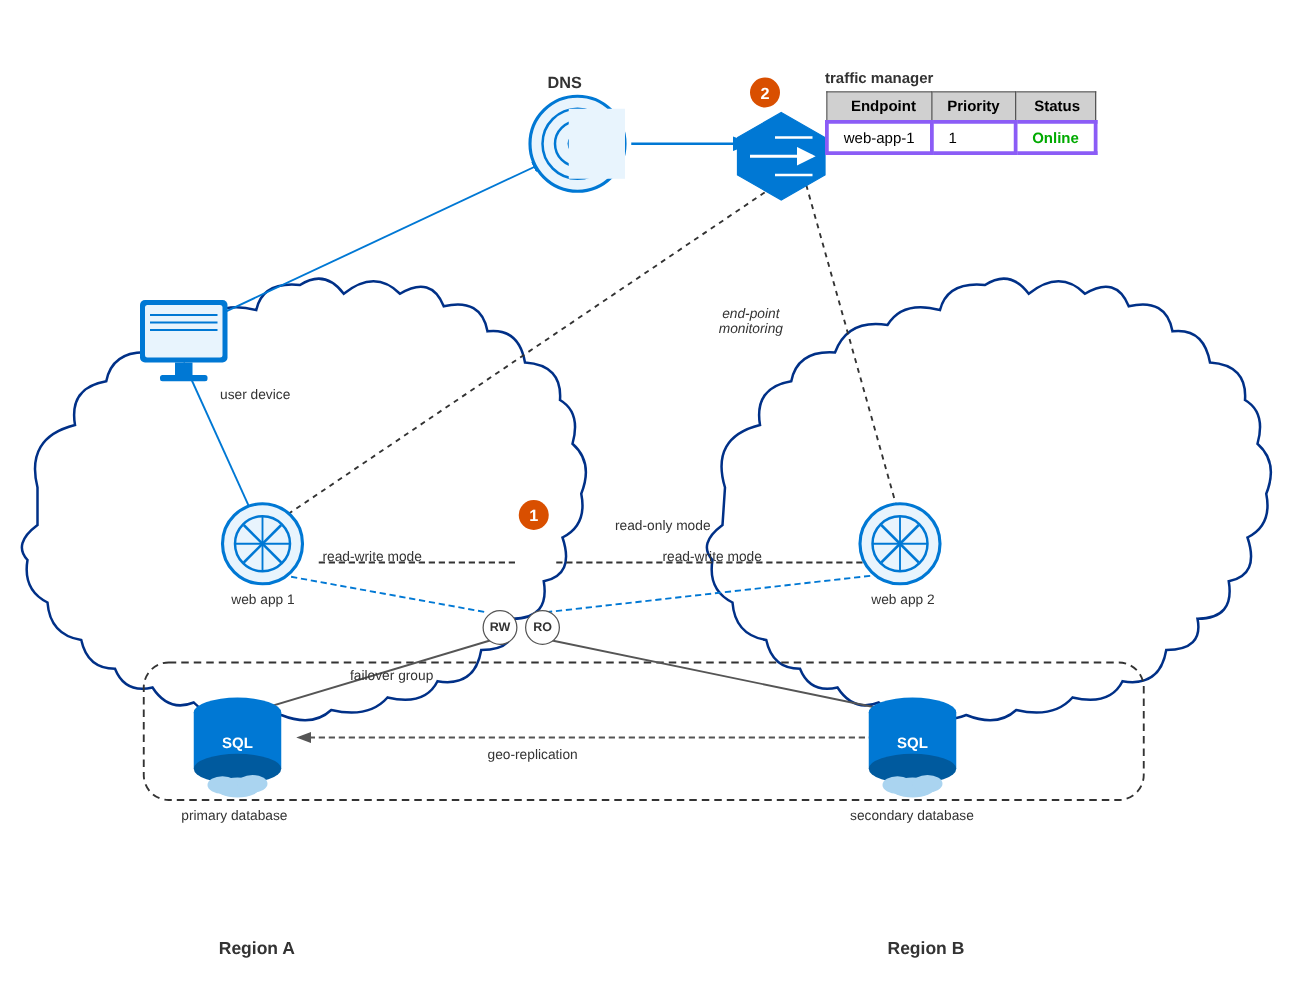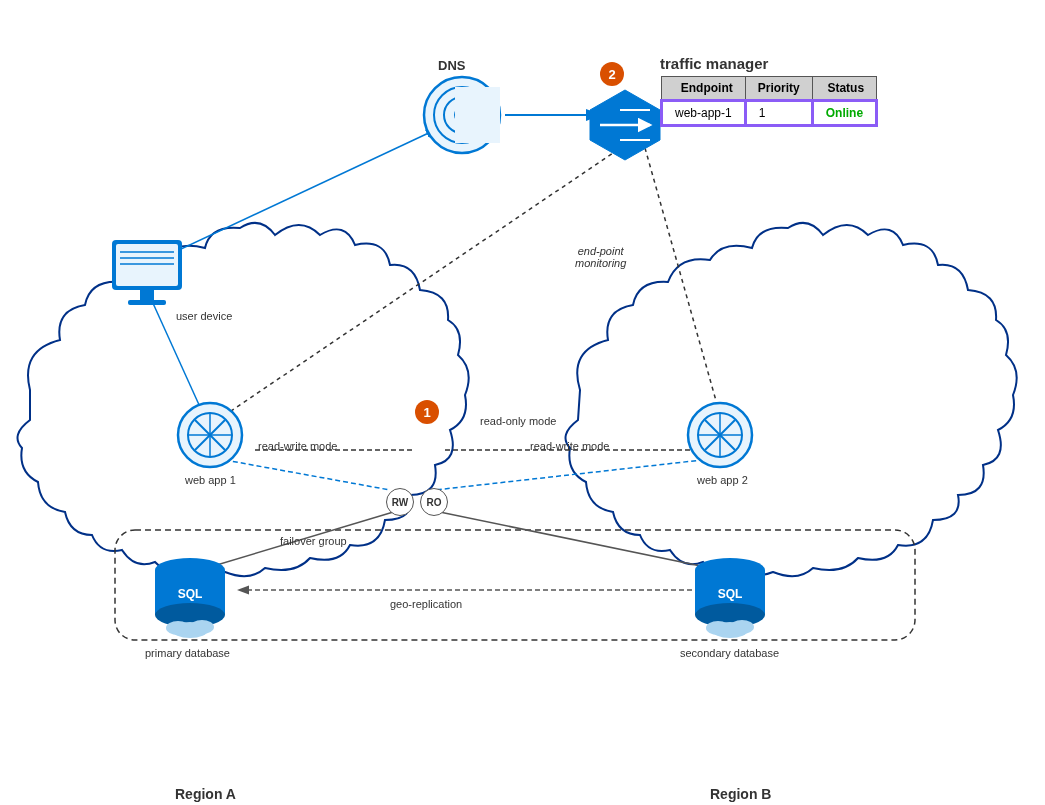--- a/index.html
+++ b/index.html
@@ -18,21 +18,21 @@
       position: relative;
     }
 
     
     .tm-section {
       position: absolute;
       top: 55px;
       left: 660px;
     }
     .tm-label {
-      font-size: 15px;
+      font-size: 12px;
       font-weight: bold;
       color: #333;
       margin-bottom: 4px;
     }
     .tm-table {
       border-collapse: collapse;
       font-size: 12px;
       border: 1px solid #555;
     }
     .tm-table th {
@@ -102,21 +102,20 @@
       color: #333;
       text-align: center;
     }
 
     
     .region-label {
       position: absolute;
       font-size: 14px;
       font-weight: bold;
       color: #333;
-      margin-top: 36px;
     }
 
     
     .rwro-circle {
       width: 28px;
       height: 28px;
       border-radius: 50%;
       border: 1.5px solid #555;
       background: #fff;
       display: flex;
@@ -314,21 +313,21 @@
     <span style="white-space:pre-line;">end-point
 monitoring</span>
   </div>
 
   <div class="annotation" style="position:absolute;top:535px;left:280px;font-size:11px;color:#333;">failover group</div>
 
   <div class="annotation" style="position:absolute;top:598px;left:390px;font-size:11px;color:#333;">geo-replication</div>
 
   <div class="annotation" style="position:absolute;top:440px;left:258px;font-size:11px;color:#333;">read-write mode</div>
 
-  <div class="annotation" style="position:absolute;top:415px;left:480px;font-size:11px;color:#333;">read-only mode</div>
+  <div class="annotation" style="position:absolute;top:415px;left:492px;font-size:11px;color:#333;">read-only mode</div>
 
   <div class="annotation" style="position:absolute;top:440px;left:530px;font-size:11px;color:#333;">read-write mode</div>
 
   <div class="rwro-circle" style="position:absolute;top:488px;left:386px;">RW</div>
 
   <div class="rwro-circle" style="position:absolute;top:488px;left:420px;">RO</div>
 
 </div>
 
 </body></html>

